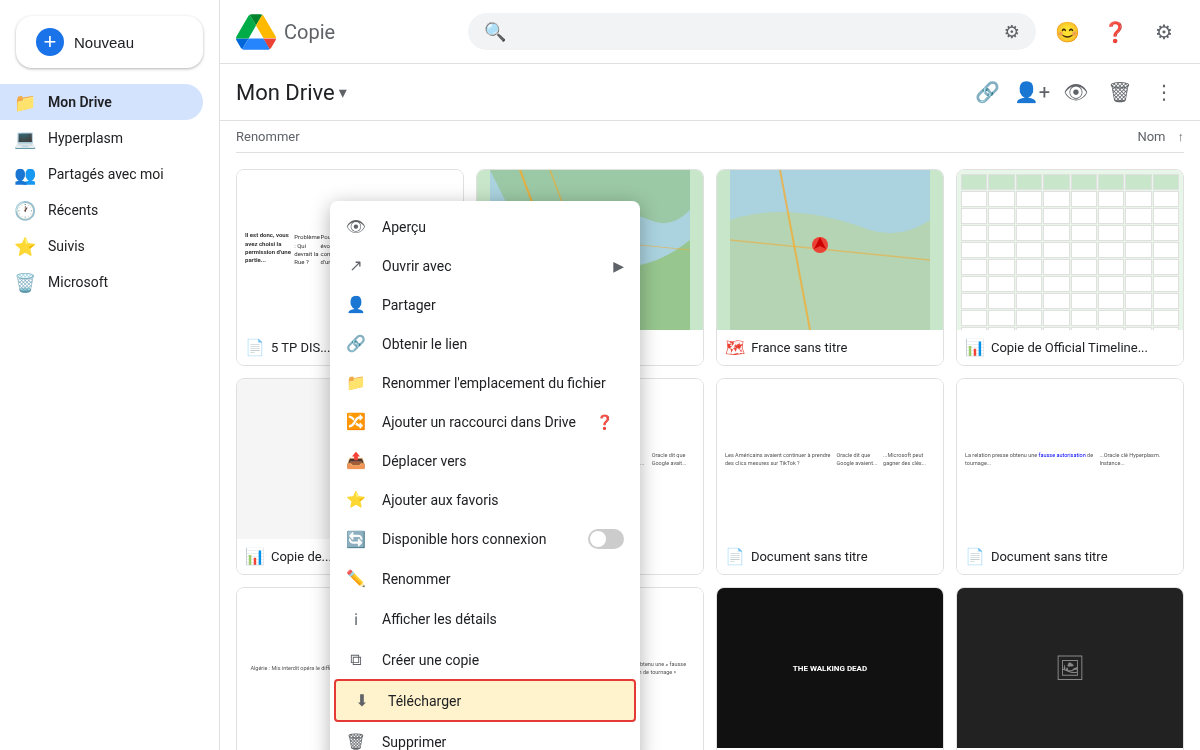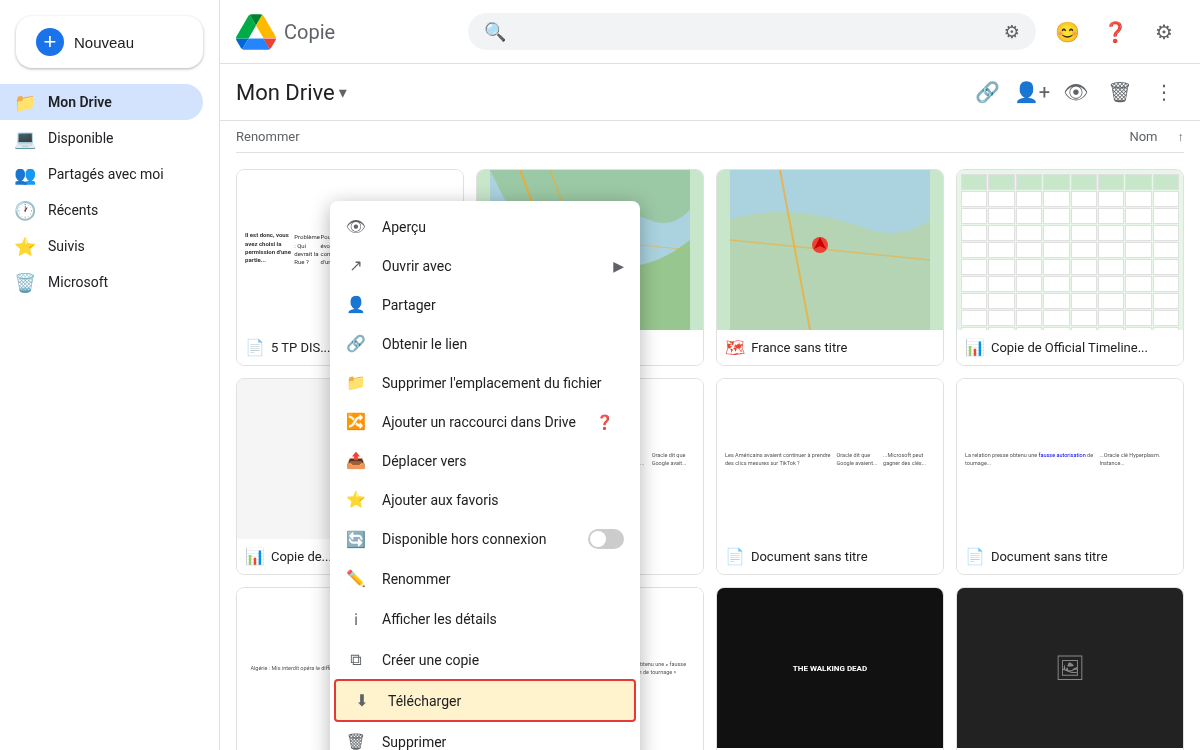--- a/index.html
+++ b/index.html
@@ -167,21 +167,21 @@
 
     .files-header {
       display: flex;
       align-items: center;
       padding: 8px 0;
       font-size: 13px;
       color: #5f6368;
       border-bottom: 1px solid #e0e0e0;
       margin-bottom: 8px;
     }
-    .files-header-name { margin-left: auto; display: flex; align-items: flex-end; gap: 20px; cursor: pointer; }
+    .files-header-name { margin-left: auto; display: flex; align-items: flex-end; gap: 12px; cursor: pointer; }
 
     .file-grid {
       display: grid;
       grid-template-columns: repeat(4, 1fr);
       gap: 12px;
       padding: 8px 0;
     }
 
     .file-card {
       border: 1px solid #e0e0e0;
@@ -269,21 +269,21 @@
     <span>Nouveau</span>
   </button>
 
   <div id="sidebar-items">
       <div class="sidebar-item active">
         <span class="sidebar-icon">📁</span>
     <span>Mon Drive</span>
       </div>
       <div class="sidebar-item">
         <span class="sidebar-icon">💻</span>
-    <span>Disponible</span>
+    <span>Hyperplasm</span>
       </div>
       <div class="sidebar-item">
         <span class="sidebar-icon">👥</span>
     <span>Partagés avec moi</span>
       </div>
       <div class="sidebar-item">
         <span class="sidebar-icon">🕐</span>
     <span>Récents</span>
       </div>
       <div class="sidebar-item">
@@ -655,21 +655,21 @@
       <span>Partager</span>
 
     </div>
         <div class="menu-item">
       <span class="menu-icon">🔗</span>
       <span>Obtenir le lien</span>
 
     </div>
         <div class="menu-item">
       <span class="menu-icon">📁</span>
-      <span>Supprimer l'emplacement du fichier</span>
+      <span>Renommer l'emplacement du fichier</span>
 
     </div>
         <div class="menu-item">
       <span class="menu-icon">🔀</span>
       <span>Ajouter un raccourci dans Drive</span>
       <span style="margin-left:4px;color:#5f6368;font-size:14px;">❓</span>
     </div>
         <div class="menu-item">
       <span class="menu-icon">📤</span>
       <span>Déplacer vers</span>

